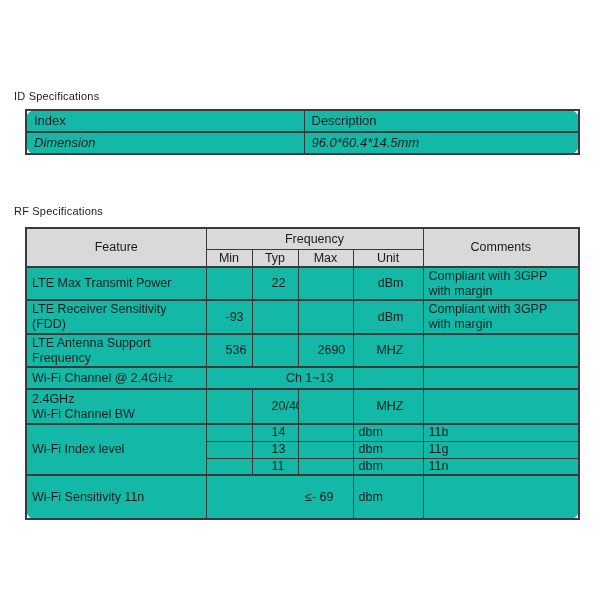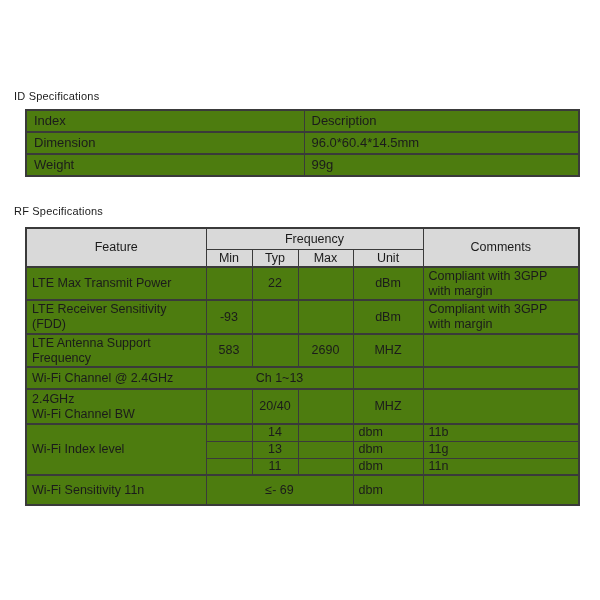--- a/index.html
+++ b/index.html
@@ -5,37 +5,37 @@
   html,body{margin:0;padding:0;}
   body{
     width:600px;height:600px;background:#ffffff;position:relative;
     font-family:"Liberation Sans", sans-serif;color:#1b1b1b;
     -webkit-font-smoothing:antialiased;
   }
   .heading{position:absolute;left:14px;font-size:11px;letter-spacing:.2px;}
   #id-heading{top:90px;}
   #rf-heading{top:205px;text-align:right;}
 
-  table{border-collapse:collapse;table-layout:fixed;position:absolute;background:#4d7c0f;}
+  table{border-collapse:collapse;table-layout:fixed;position:absolute;background:#14b8a6;border-radius:13px;}
   td,th{
     border:1px solid #3a3a3a;font-size:12.5px;font-weight:400;
     padding:0 5px;vertical-align:middle;overflow:hidden;line-height:1.2;
     text-align:left;
   }
 
   
   #id-table{left:25px;top:109px;width:553px;border:2px solid #3a3a3a;}
   #id-table td{height:20px;font-size:13px;padding:0 7px;}
-  #id-table tr.thick>td{border-top-width:2px;}
+  #id-table tr.thick>td{border-top-width:2px;font-style:italic;}
 
   
   #rf-table{left:25px;top:227px;width:553px;border:2px solid #3a3a3a;}
   #rf-table tr.thick>td{border-top-width:2px;}
   .gray{background:#d9d9d9;}
-  .c{text-align:center;padding:0 2px;}
+  .c{text-align:right;padding:0 19px;}
   .pre{white-space:pre-line;}
   .hdr1 th{height:20px;text-align:center;}
   .hdr2 th{height:16px;text-align:center;border-top-width:1px;}
   #rf-table tr.hdr1>th{border-bottom-width:1px;}
 </style>
 </head>
 <body>
 
 <div class="heading" id="id-heading">ID Specifications</div>
 
@@ -45,24 +45,20 @@
       <col style="width:275px">
     </colgroup>
   <tbody>
       <tr>
     <td>Index</td>
     <td>Description</td>
   </tr>
   <tr class="thick">
     <td>Dimension</td>
     <td>96.0*60.4*14.5mm</td>
-  </tr>
-  <tr class="thick">
-    <td>Weight</td>
-    <td>99g</td>
   </tr>
 </tbody>
   </table>
 
 <div class="heading" id="rf-heading">RF Specifications</div>
 
 <table id="rf-table">
   <colgroup>
     <col style="width:180px">
       <col style="width:46px">
@@ -102,21 +98,21 @@
     <td class="c"></td>
     <td class="c"></td>
     <td class="c">dBm</td>
     <td class="pre">Compliant with 3GPP
 with margin</td>
   </tr>
 
   <tr class="thick" style="height:33px">
     <td class="pre">LTE Antenna Support
 Frequency</td>
-    <td class="c">583</td>
+    <td class="c">536</td>
     <td class="c"></td>
     <td class="c">2690</td>
     <td class="c">MHZ</td>
     <td></td>
   </tr>
 
   <tr class="thick" style="height:22px">
     <td>Wi-Fi Channel @ 2.4GHz</td>
     <td colspan="3" class="c">Ch 1~13</td>
     <td></td>
@@ -149,20 +145,20 @@
     <td>11g</td>
   </tr>
   <tr style="height:17px">
     <td class="c"></td>
     <td class="c">11</td>
     <td class="c"></td>
     <td>dbm</td>
     <td>11n</td>
   </tr>
 
-  <tr class="thick" style="height:30px">
+  <tr class="thick" style="height:44px">
     <td>Wi-Fi Sensitivity 11n</td>
     <td colspan="3" class="c">≤- 69</td>
     <td>dbm</td>
     <td></td>
   </tr>
 </tbody>
   </table>
 
 </body></html>

